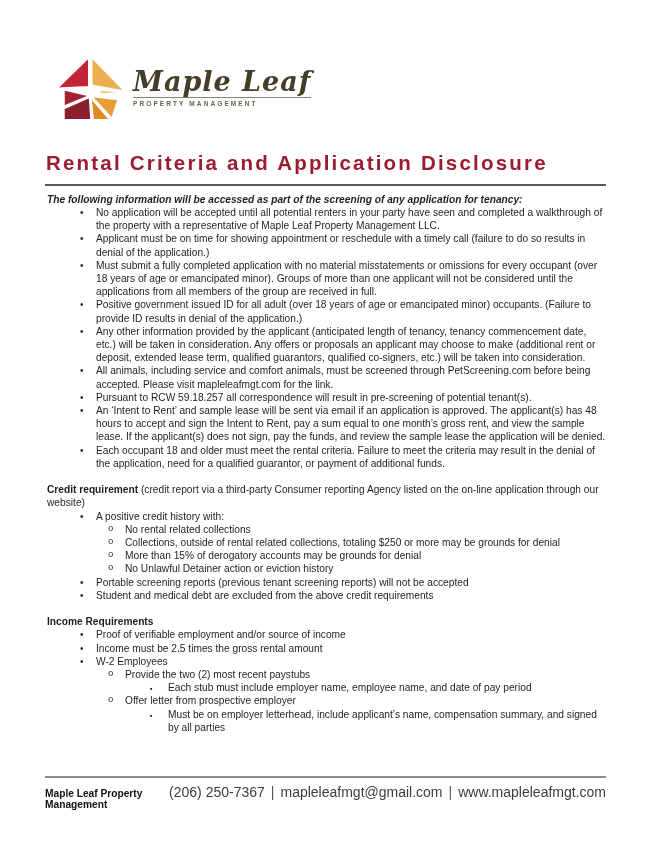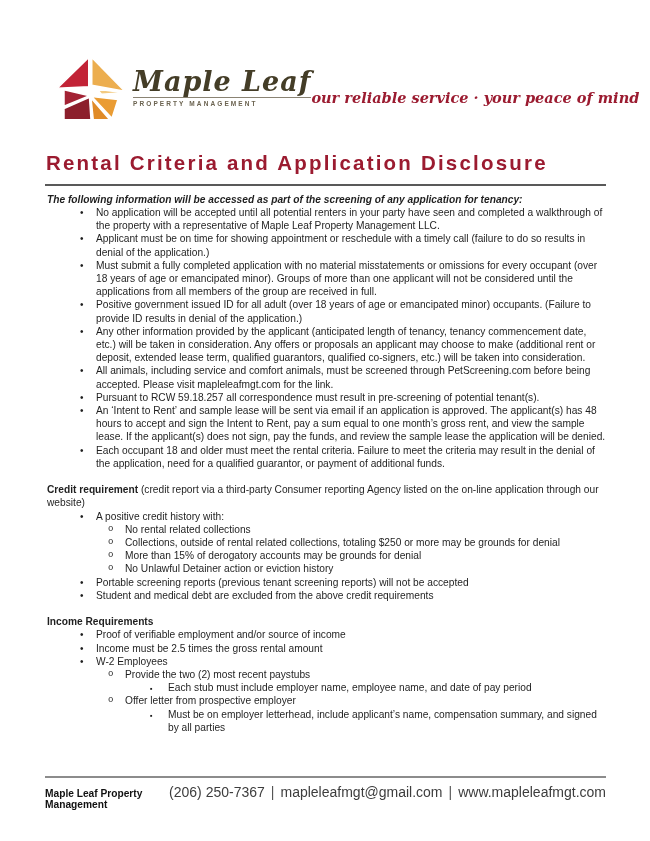--- a/index.html
+++ b/index.html
@@ -75,36 +75,35 @@
         <polygon points="12,45 46,53 12,67" fill="#a32334"></polygon>
         <polygon points="12,70 46,55 48,85 12,85" fill="#8c1f2c"></polygon>
         <polygon points="51,85 48,56 73,85" fill="#e08b28"></polygon>
         <polygon points="76,83 49,54 84,58" fill="#ea9c33"></polygon>
       </svg>
       <div class="brand">
         <div class="brand-name">Maple Leaf</div>
         <div class="brand-sub">PROPERTY MANAGEMENT</div>
       </div>
     </div>
-    <div class="tagline">our reliable service · your peace of mind</div>
   </header>
 
   <h1 class="title">Rental Criteria and Application Disclosure</h1>
   <div class="title-rule"></div>
 
   <p class="intro">The following information will be accessed as part of the screening of any application for tenancy:</p>
 
   <main>
       <div class="li level1"><span class="bullet">•</span><span>No application will be accepted until all potential renters in your party have seen and completed a walkthrough of the property with a representative of Maple Leaf Property Management LLC.</span></div>
       <div class="li level1"><span class="bullet">•</span><span>Applicant must be on time for showing appointment or reschedule with a timely call (failure to do so results in denial of the application.)</span></div>
       <div class="li level1"><span class="bullet">•</span><span>Must submit a fully completed application with no material misstatements or omissions for every occupant (over 18 years of age or emancipated minor). Groups of more than one applicant will not be considered until the applications from all members of the group are received in full.</span></div>
       <div class="li level1"><span class="bullet">•</span><span>Positive government issued ID for all adult (over 18 years of age or emancipated minor) occupants. (Failure to provide ID results in denial of the application.)</span></div>
       <div class="li level1"><span class="bullet">•</span><span>Any other information provided by the applicant (anticipated length of tenancy, tenancy commencement date, etc.) will be taken in consideration. Any offers or proposals an applicant may choose to make (additional rent or deposit, extended lease term, qualified guarantors, qualified co-signers, etc.) will be taken into consideration.</span></div>
       <div class="li level1"><span class="bullet">•</span><span>All animals, including service and comfort animals, must be screened through PetScreening.com before being accepted. Please visit mapleleafmgt.com for the link.</span></div>
-      <div class="li level1"><span class="bullet">•</span><span>Pursuant to RCW 59.18.257 all correspondence must result in pre-screening of potential tenant(s).</span></div>
+      <div class="li level1"><span class="bullet">•</span><span>Pursuant to RCW 59.18.257 all correspondence will result in pre-screening of potential tenant(s).</span></div>
       <div class="li level1"><span class="bullet">•</span><span>An ‘Intent to Rent’ and sample lease will be sent via email if an application is approved. The applicant(s) has 48 hours to accept and sign the Intent to Rent, pay a sum equal to one month’s gross rent, and view the sample lease. If the applicant(s) does not sign, pay the funds, and review the sample lease the application will be denied.</span></div>
       <div class="li level1"><span class="bullet">•</span><span>Each occupant 18 and older must meet the rental criteria. Failure to meet the criteria may result in the denial of the application, need for a qualified guarantor, or payment of additional funds.</span></div>
       <p class="sec-heading"><span class="bold">Credit requirement</span><span> (credit report via a third-party Consumer reporting Agency listed on the on-line application through our website)</span></p>
       <div class="li level1"><span class="bullet">•</span><span>A positive credit history with:</span></div>
       <div class="li level2"><span class="bullet">o</span><span>No rental related collections</span></div>
       <div class="li level2"><span class="bullet">o</span><span>Collections, outside of rental related collections, totaling $250 or more may be grounds for denial</span></div>
       <div class="li level2"><span class="bullet">o</span><span>More than 15% of derogatory accounts may be grounds for denial</span></div>
       <div class="li level2"><span class="bullet">o</span><span>No Unlawful Detainer action or eviction history</span></div>
       <div class="li level1"><span class="bullet">•</span><span>Portable screening reports (previous tenant screening reports) will not be accepted</span></div>
       <div class="li level1"><span class="bullet">•</span><span>Student and medical debt are excluded from the above credit requirements</span></div>

